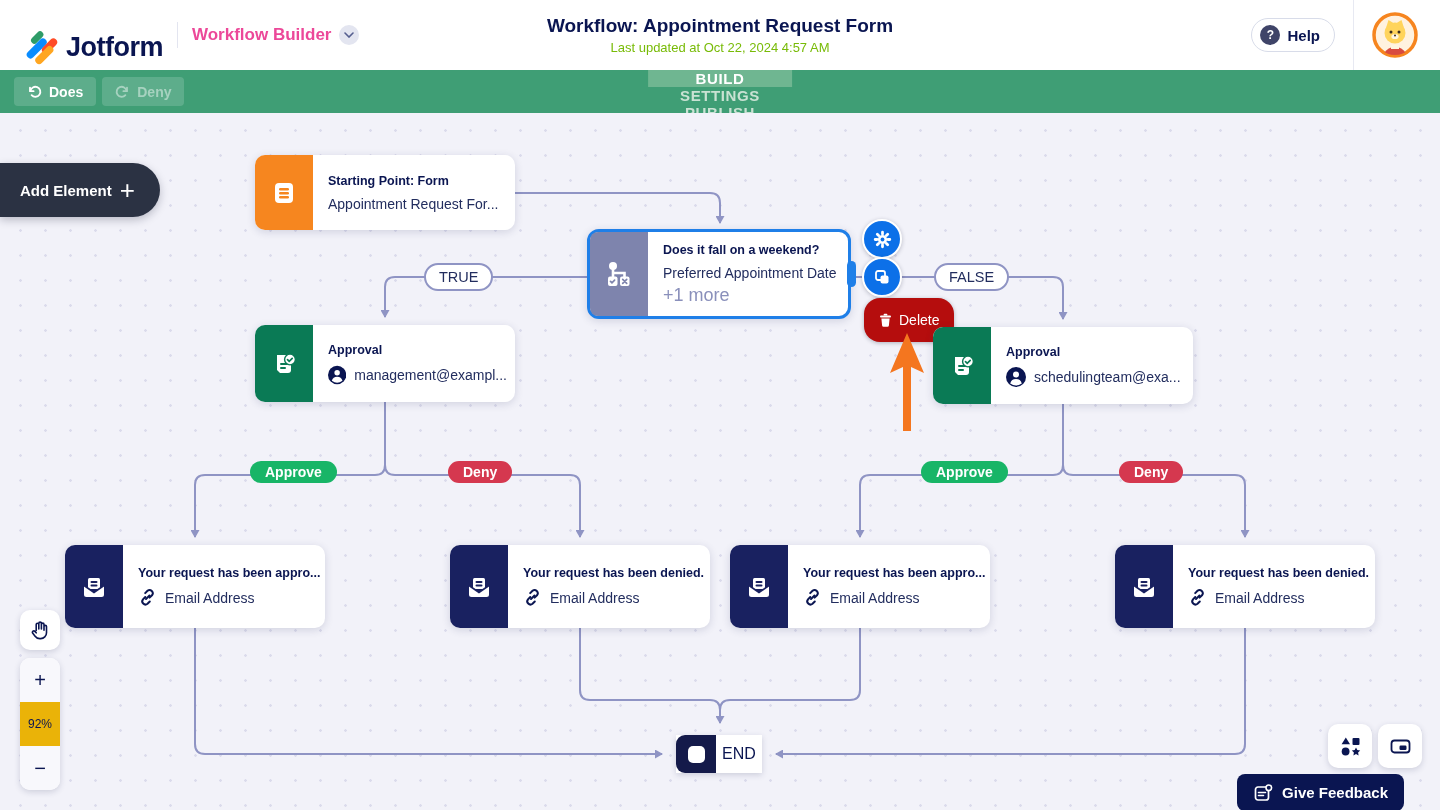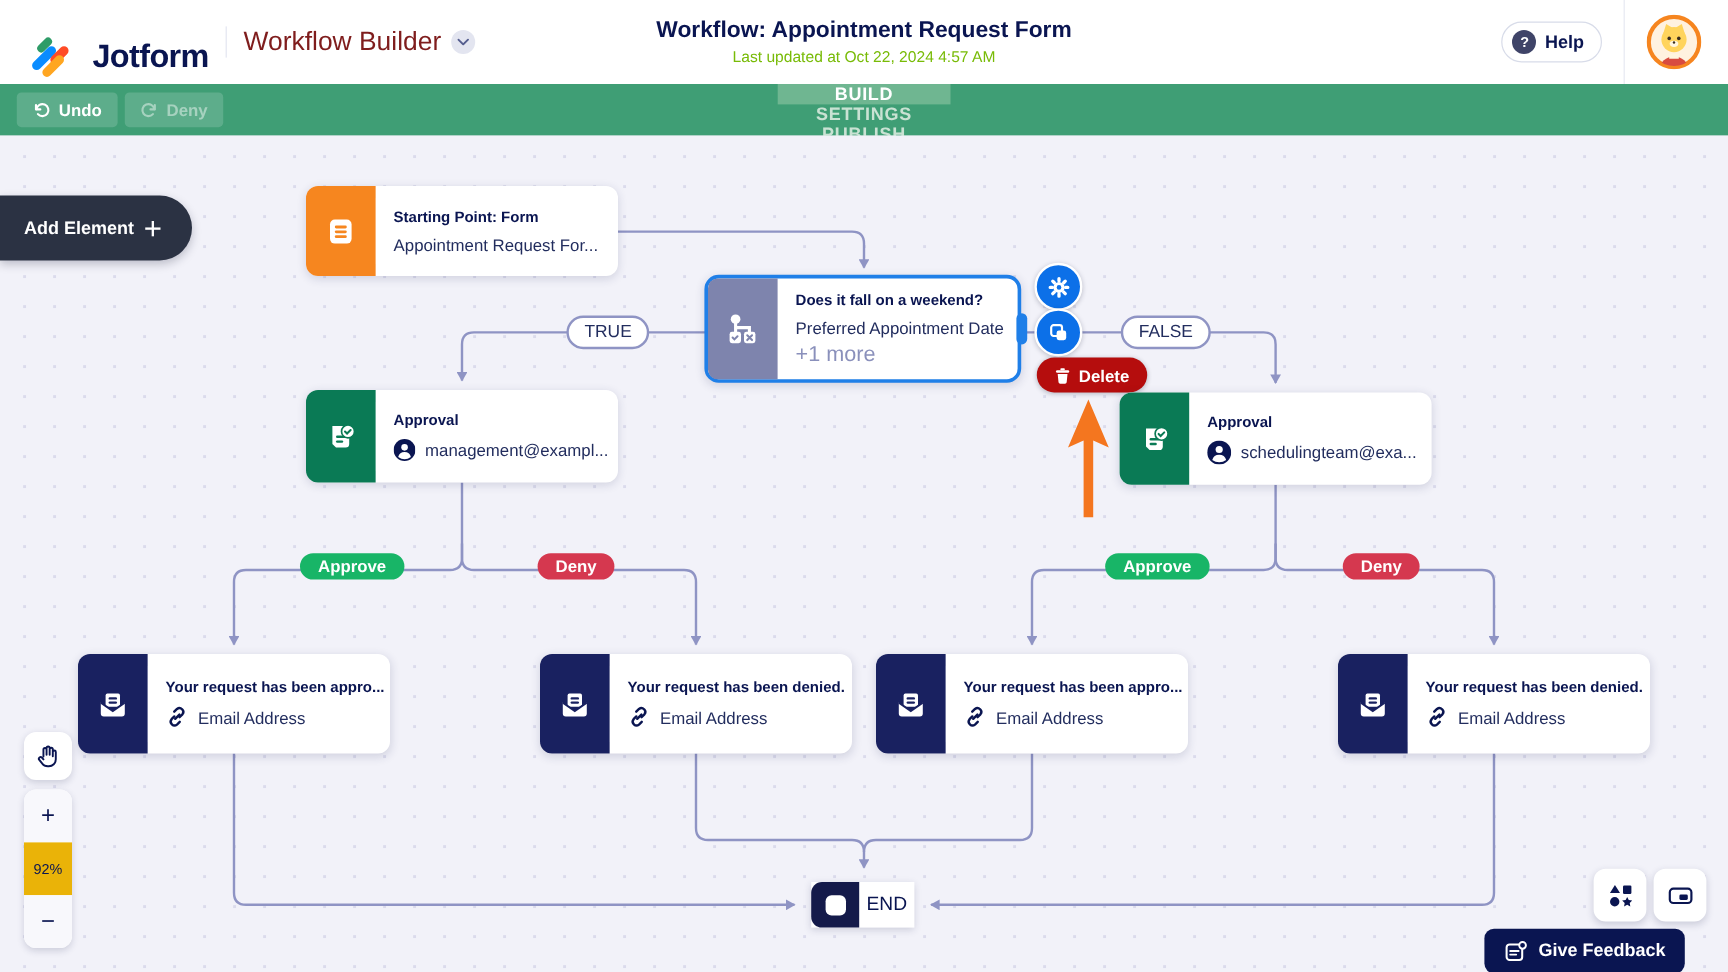--- a/index.html
+++ b/index.html
@@ -1,24 +1,24 @@
 <!DOCTYPE html>
 <html><head>
 <meta charset="utf-8">
 <style>
   * { margin:0; padding:0; box-sizing:border-box; }
   html,body { width:1440px; height:810px; overflow:hidden; font-family:"Liberation Sans", sans-serif; background:#F2F2F9; }
 
   
   .header { height:70px; background:#fff; display:flex; align-items:center; padding:0 22px; position:relative; }
-  .brand-group { display:flex; align-items:center; gap:17px;margin-top:24px; }
+  .brand-group { display:flex; align-items:center; gap:6px;margin-top:24px; }
   .brand-name { font-size:27px; font-weight:bold; color:#0A1551; letter-spacing:-0.5px; }
   .hdr-divider { width:1px; height:26px; background:#E3E5F0; margin:0 14px; }
   .product { display:flex; align-items:center; gap:8px; cursor:pointer; }
-  .product-name { font-size:22px; color:#7f1d1d; }
+  .product-name { font-size:17px; color:#ec4899;font-weight:bold; }
   .chev-circle { width:20px; height:20px; border-radius:50%; background:#E3E5F0; display:flex; align-items:center; justify-content:center; }
   .title-block { position:absolute; left:50%; top:50%; transform:translate(-50%,-50%); text-align:center; width:600px; }
   .wf-title { font-size:19px; font-weight:bold; color:#0A1551; }
   .wf-sub { font-size:13px; color:#78BB07; margin-top:3px; }
   .hdr-right { margin-left:auto; display:flex; align-items:center; height:70px; }
   .help-btn { display:flex; align-items:center; gap:7px; border:1px solid #D8DCE9; border-radius:17px; padding:6px 14px 6px 8px; background:#fff; cursor:pointer; }
   .help-q { width:20px; height:20px; border-radius:50%; background:#3F4468; color:#fff; font-size:12px; font-weight:bold; display:flex; align-items:center; justify-content:center; }
   .help-label { font-size:15px; color:#0A1551; font-weight:bold; }
   .hdr-vline { width:1px; height:70px; background:#E7E9F2; margin-left:18px; }
   .avatar-btn { margin-left:18px; border:none; background:none; cursor:pointer; line-height:0; }
@@ -62,38 +62,38 @@
   .icon-navy   { background:#192160; }
 
   .cond-handle { position:absolute; right:-8px; top:50%; transform:translateY(-50%); width:9px; height:26px; border-radius:5px; background:#1F7FE8; }
 
   .end-node { position:absolute; left:676px; top:622px; width:86px; height:38px; display:flex; background:#fff; border-radius:0; box-shadow:0 2px 6px rgba(37,45,91,0.18); }
   .end-icon { width:40px; flex:none; background:#141A4A; border-radius:9px 0 0 9px; display:flex; align-items:center; justify-content:center; }
   .end-sq { width:17px; height:17px; background:#fff; border-radius:5px; }
   .end-label { flex:1; display:flex; align-items:center; justify-content:center; font-size:16px; color:#0A1551; }
 
   .pill { position:absolute; font-size:14.5px; color:#222d5e; background:#fff; border:2px solid #8F94C4; border-radius:15px; padding:4px 13px; }
-  .pill.true  { left:472px; top:150px;text-align:right; }
+  .pill.true  { left:424px; top:150px;text-align:right; }
   .pill.false { left:934px; top:150px; }
   .badge { position:absolute; font-size:14px; font-weight:bold; color:#fff; border-radius:14px; padding:3px 15px; }
   .badge.approve { background:#18B567; }
   .badge.deny { background:#D5384F; }
   .badge.ap-l { left:250px;  top:348px; }
   .badge.dn-l { left:448px;  top:348px; }
   .badge.ap-r { left:921px;  top:348px; }
   .badge.dn-r { left:1119px; top:348px; }
 
   .add-element { position:absolute; left:0; top:50px; width:160px; height:54px; background:#2B3243; border:none; border-radius:0 27px 27px 0; display:flex; align-items:center; gap:8px; padding:0 0 0 20px; cursor:pointer; box-shadow:0 3px 8px rgba(20,25,50,0.25); }
   .add-element span.lbl { color:#fff; font-size:15px; font-weight:bold; }
   .add-element span.plus { color:#fff; font-size:26px; font-weight:300; line-height:1; }
 
   .act-circle { position:absolute; width:40px; height:40px; border-radius:50%; background:#0C70E8; border:2px solid #fff; display:flex; align-items:center; justify-content:center; cursor:pointer; box-shadow:0 1px 4px rgba(20,25,50,0.25); }
   .act-gear { left:862px; top:106px; }
   .act-copy { left:862px; top:144px; }
-  .act-delete { position:absolute; left:864px; top:185px; height:29px; display:flex; align-items:center; gap:7px; background:#B50D0D; border:none; border-radius:16px; padding:0 15px; color:#fff; font-size:14px; font-weight:bold; cursor:pointer; box-shadow:0 1px 4px rgba(20,25,50,0.3); }
+  .act-delete { position:absolute; left:864px; top:185px; height:44px; display:flex; align-items:center; gap:7px; background:#B50D0D; border:none; border-radius:16px; padding:0 15px; color:#fff; font-size:14px; font-weight:normal; cursor:pointer; box-shadow:0 1px 4px rgba(20,25,50,0.3); }
 
   .tut-arrow { position:absolute; left:884px; top:218px; }
 
   .float-btn { position:absolute; background:#fff; border:none; border-radius:10px; box-shadow:0 2px 6px rgba(37,45,91,0.18); display:flex; align-items:center; justify-content:center; cursor:pointer; }
   .hand-btn { left:20px; top:497px; width:40px; height:40px; }
   .zoom-group { position:absolute; left:20px; top:545px; width:40px; height:132px; background:#fff; border-radius:10px; box-shadow:0 2px 6px rgba(37,45,91,0.18); display:flex; flex-direction:column; align-items:stretch; }
   .zoom-btn { flex:1; border:none; background:#F8F8FC; color:#0A1551; font-size:20px; cursor:pointer; }
   .zoom-btn.zin { border-radius:10px 10px 0 0; }
   .zoom-btn.zout { border-radius:0 0 10px 10px; }
   .zoom-val { flex:1; display:flex; align-items:center; justify-content:center; font-size:12px; color:#0A1551; background:#eab308; }
@@ -159,21 +159,21 @@
   </div>
 </div>
 
 <div class="toolbar">
   <div class="undo-redo">
     <button class="tb-btn">
       <svg width="15" height="14" viewBox="0 0 15 14">
         <path d="M3 2.6 v3.6 h3.6" stroke="#fff" stroke-width="1.8" fill="none" stroke-linecap="round" stroke-linejoin="round"></path>
         <path d="M3.4 6 a5 5 0 1 1 1.2 4.1" stroke="#fff" stroke-width="1.8" fill="none" stroke-linecap="round"></path>
       </svg>
-      <span>Undo</span>
+      <span>Does</span>
     </button>
     <button class="tb-btn disabled">
       <svg width="15" height="14" viewBox="0 0 15 14">
         <g transform="scale(-1,1) translate(-15,0)">
           <path d="M3 2.6 v3.6 h3.6" stroke="#fff" stroke-width="1.8" fill="none" stroke-linecap="round" stroke-linejoin="round"></path>
           <path d="M3.4 6 a5 5 0 1 1 1.2 4.1" stroke="#fff" stroke-width="1.8" fill="none" stroke-linecap="round"></path>
         </g>
       </svg>
       <span>Deny</span>
     </button>

